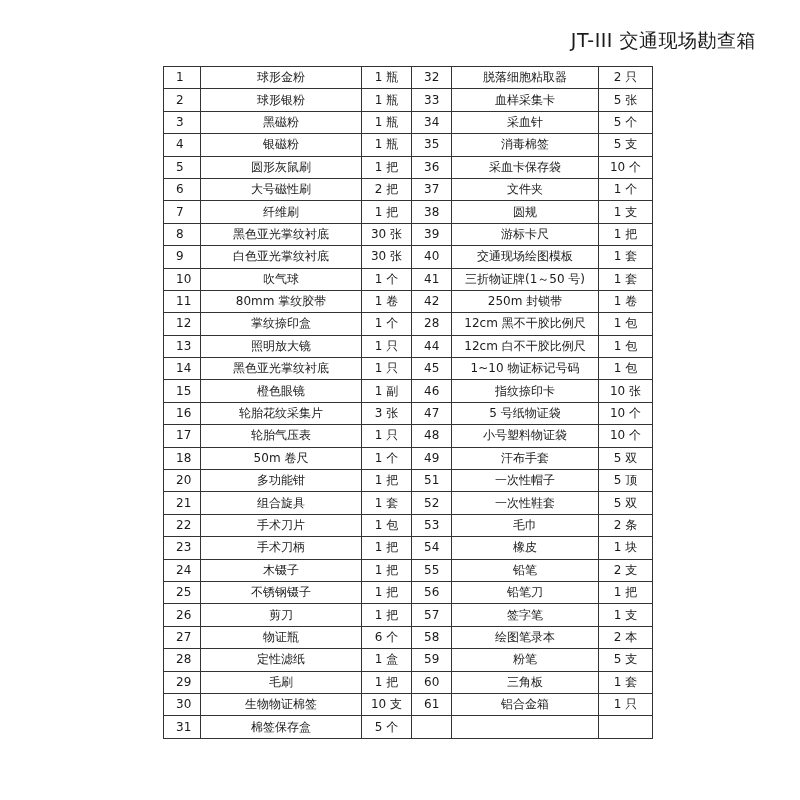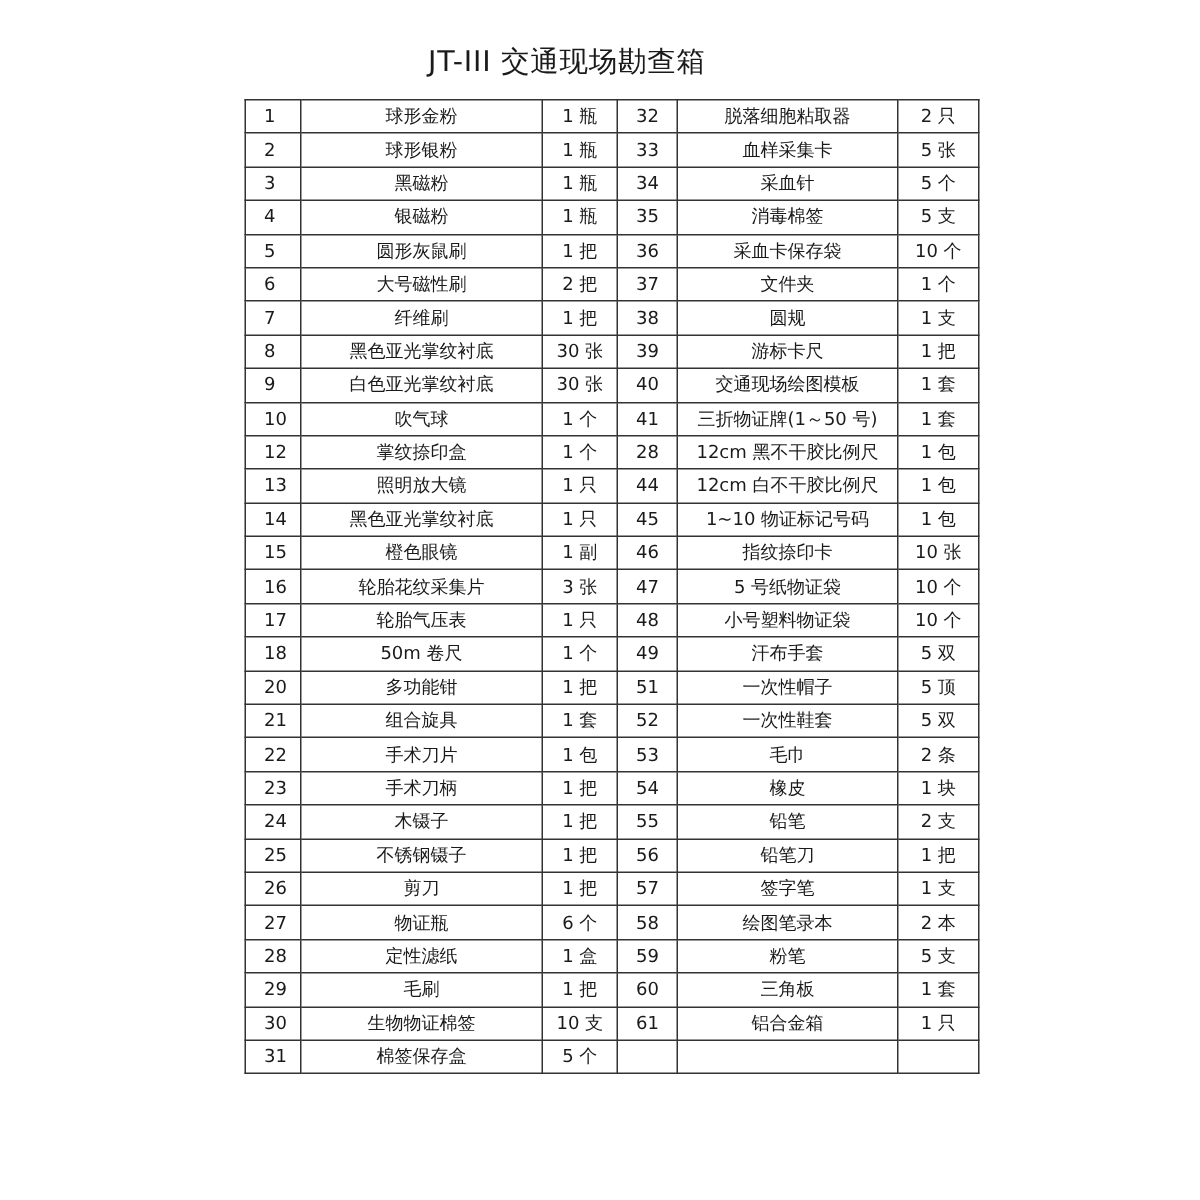--- a/index.html
+++ b/index.html
@@ -1,18 +1,18 @@
 <!DOCTYPE html>
 <html><head>
 <meta charset="utf-8">
 <style>
   html, body { margin: 0; padding: 0; background: #ffffff; }
   body { width: 800px; height: 800px; position: relative; overflow: hidden;
          font-family: "DejaVu Sans", "Liberation Sans", sans-serif; color: #1a1a1a; }
-  .title { position: absolute; top: 28px; left: 0; width: 756px; text-align: center;
+  .title { position: absolute; top: 28px; left: 0; width: 756px; text-align: right;
            font-size: 19px; letter-spacing: 0.5px; }
   table.inv { position: absolute; left: 163px; top: 66px; border-collapse: collapse;
               table-layout: fixed; font-size: 12px; }
   table.inv td { border: 1px solid #333; height: 21.4px; padding: 0; line-height: 21px;
                  white-space: nowrap; overflow: hidden; }
   td.num { text-align: left; padding-left: 12px !important; }
   td.name { text-align: center; }
   td.qty { text-align: center; }
   col.c1 { width: 37px; } col.c2 { width: 161px; } col.c3 { width: 50px; }
   col.c4 { width: 40px; } col.c5 { width: 147px; } col.c6 { width: 54px; }
@@ -106,20 +106,28 @@
       </tr>
       <tr>
         <td class="num">10</td>
         <td class="name">吹气球</td>
         <td class="qty">1 个</td>
         <td class="num">41</td>
         <td class="name">三折物证牌(1～50 号)</td>
         <td class="qty">1 套</td>
       </tr>
       <tr>
+        <td class="num">11</td>
+        <td class="name">80mm 掌纹胶带</td>
+        <td class="qty">1 卷</td>
+        <td class="num">42</td>
+        <td class="name">250m 封锁带</td>
+        <td class="qty">1 卷</td>
+      </tr>
+      <tr>
         <td class="num">12</td>
         <td class="name">掌纹捺印盒</td>
         <td class="qty">1 个</td>
         <td class="num">28</td>
         <td class="name">12cm 黑不干胶比例尺</td>
         <td class="qty">1 包</td>
       </tr>
       <tr>
         <td class="num">13</td>
         <td class="name">照明放大镜</td>

